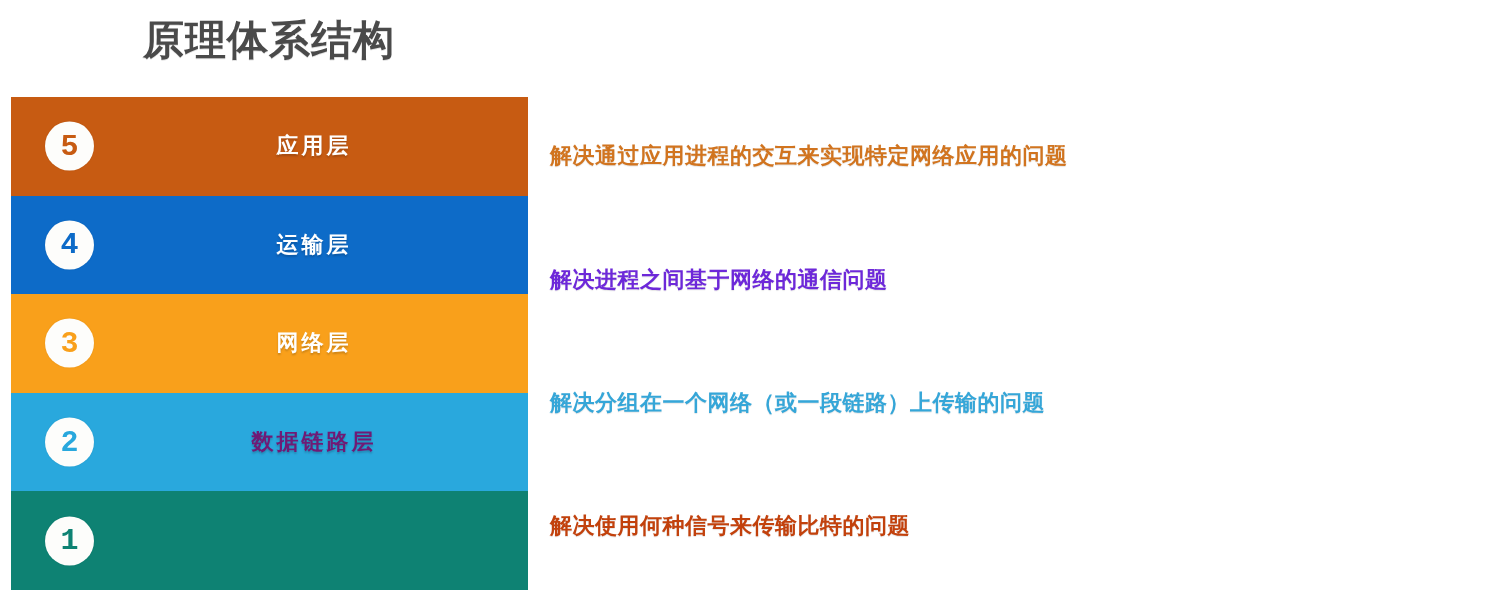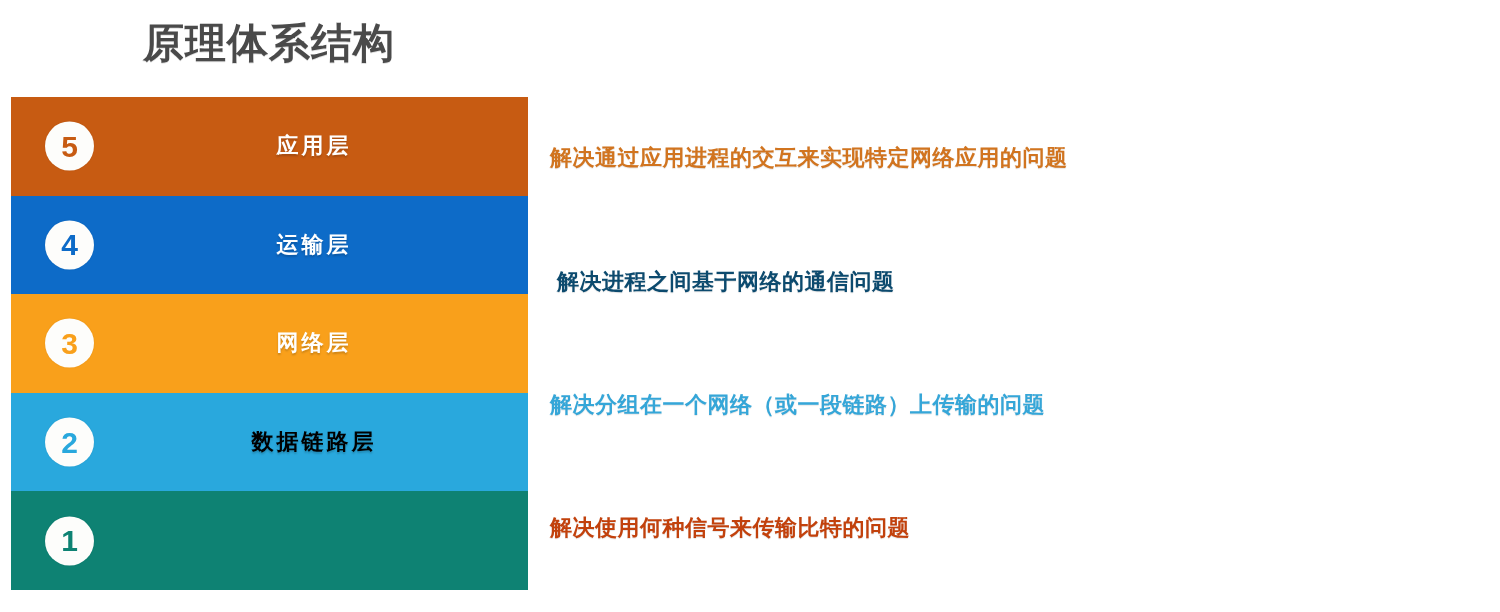--- a/index.html
+++ b/index.html
@@ -13,20 +13,21 @@
     font-family: "Liberation Sans", "DejaVu Sans", sans-serif;
     overflow: hidden;
     position: relative;
   }
 
   #slide {
     position: relative;
     width: 1260px;
     height: 612px;
     background: #ffffff;
+    font-family: Liberation Mono, monospace;
   }
 
   
   #title {
     position: absolute;
     left: 143px;
     top: 18px;
     font-size: 41px;
     font-weight: bold;
     color: #4a4a4a;
@@ -140,39 +141,39 @@
       <div class="layer-badge" style="background: rgb(253, 253, 251); color: rgb(249, 160, 27);">
         <span>3</span>
       </div>
       <div class="layer-name" style="color: rgb(255, 255, 255);">网络层</div>
     </div>
 
     <div class="layer-bar" style="background: rgb(41, 168, 221);">
       <div class="layer-badge" style="background: rgb(253, 253, 251); color: rgb(41, 168, 221);">
         <span>2</span>
       </div>
-      <div class="layer-name" style="color: #000000;">数据链路层</div>
+      <div class="layer-name" style="color: #701a75;">数据链路层</div>
     </div>
 
     <div class="layer-bar" style="background: rgb(14, 130, 115);">
       <div class="layer-badge" style="background: rgb(253, 253, 251); color: rgb(14, 130, 115);">
         <span>1</span>
       </div>
     </div>
 
   </div>
 
   <div id="desc-stack">
 
     <div class="desc-row">
       <div class="desc-text" style="color: rgb(209, 116, 31);">解决通过应用进程的交互来实现特定网络应用的问题</div>
     </div>
 
     <div class="desc-row">
-      <div class="desc-text" style="color: #0c4a6e; margin-left: 7px;">解决进程之间基于网络的通信问题</div>
+      <div class="desc-text" style="color: #6d28d9;">解决进程之间基于网络的通信问题</div>
     </div>
 
 
     <div class="desc-row">
       <div class="desc-text" style="color: rgb(53, 166, 216);">解决分组在一个网络（或一段链路）上传输的问题</div>
     </div>
 
     <div class="desc-row">
       <div class="desc-text" style="color: #c2410c;">解决使用何种信号来传输比特的问题</div>
     </div>

